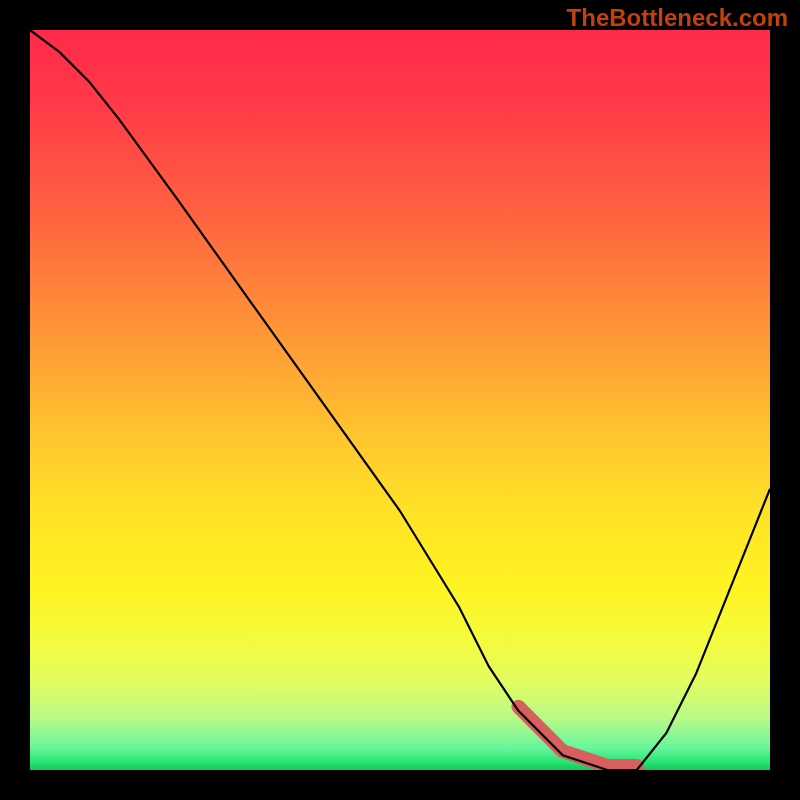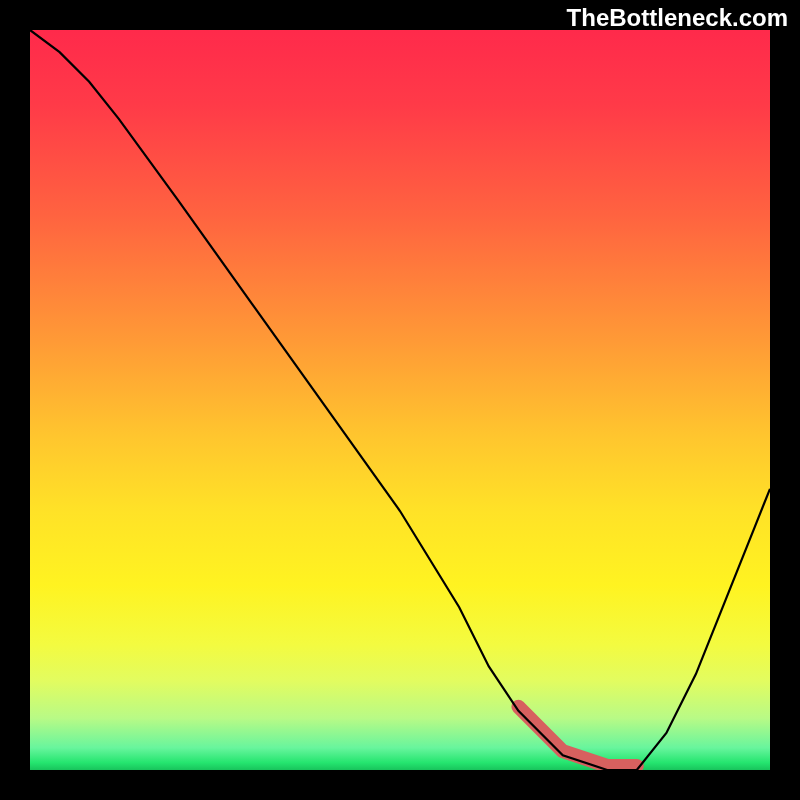--- a/index.html
+++ b/index.html
@@ -11,21 +11,21 @@
     overflow: hidden;
     position: relative;
   }
   .watermark {
     position: absolute;
     top: 4px;
     right: 12px;
     font-family: Arial, Helvetica, sans-serif;
     font-size: 24px;
     font-weight: bold;
-    color: #ffffff;
+    color: #c2410c;
     z-index: 10;
   }
   .plot {
     position: absolute;
     left: 30px;
     top: 30px;
     width: 740px;
     height: 740px;
   }
   .bg-gradient {

